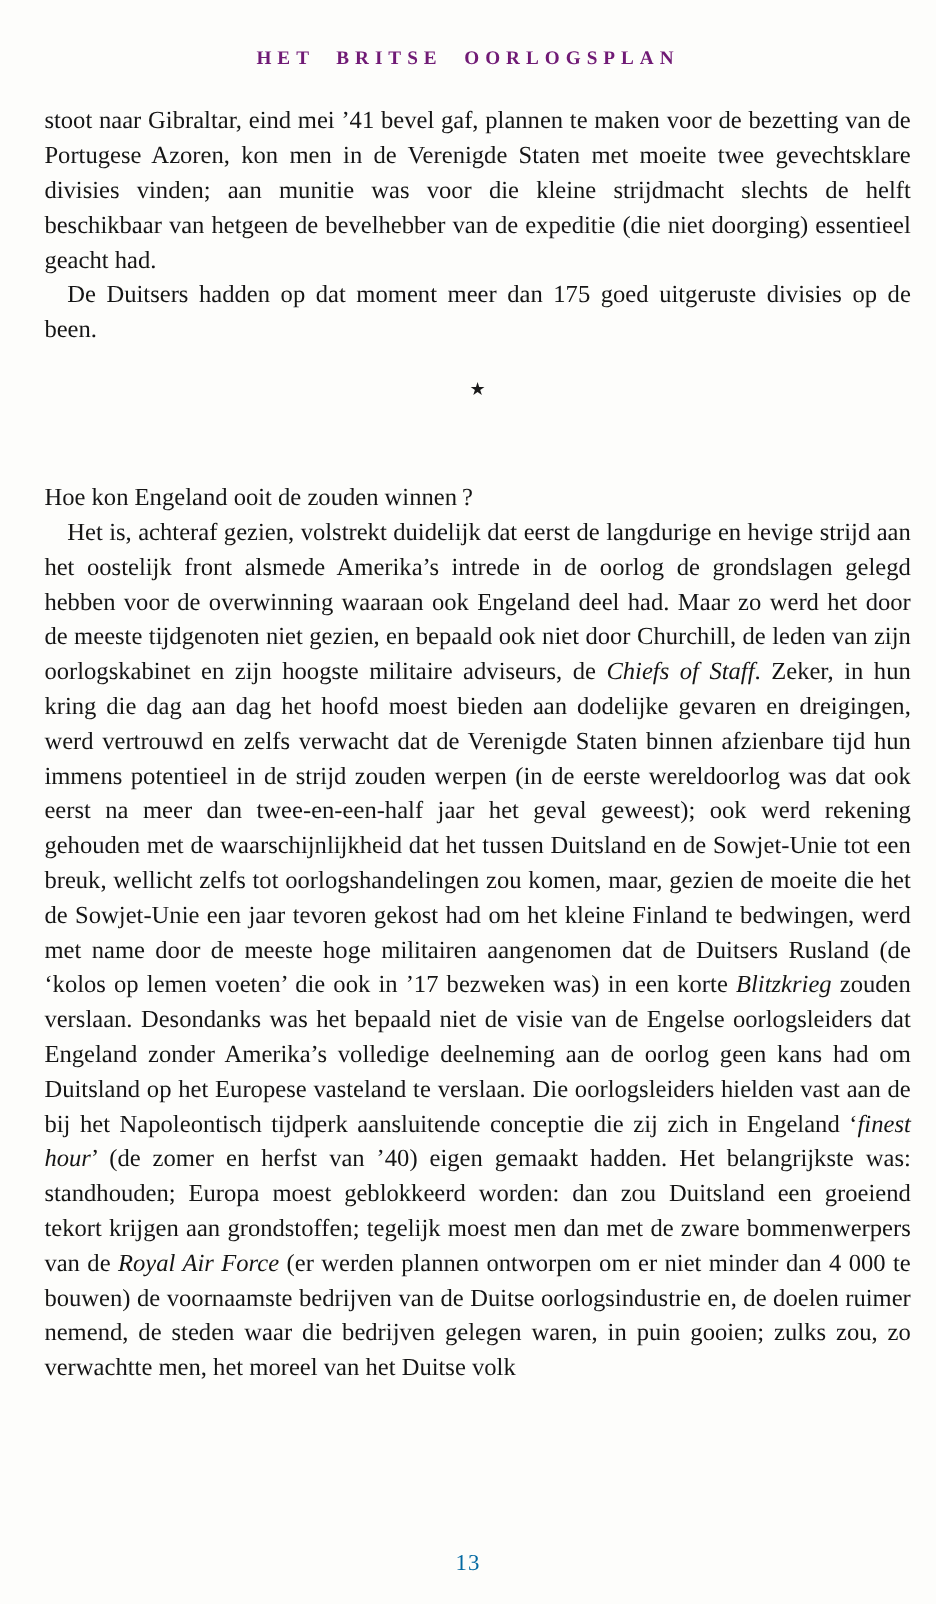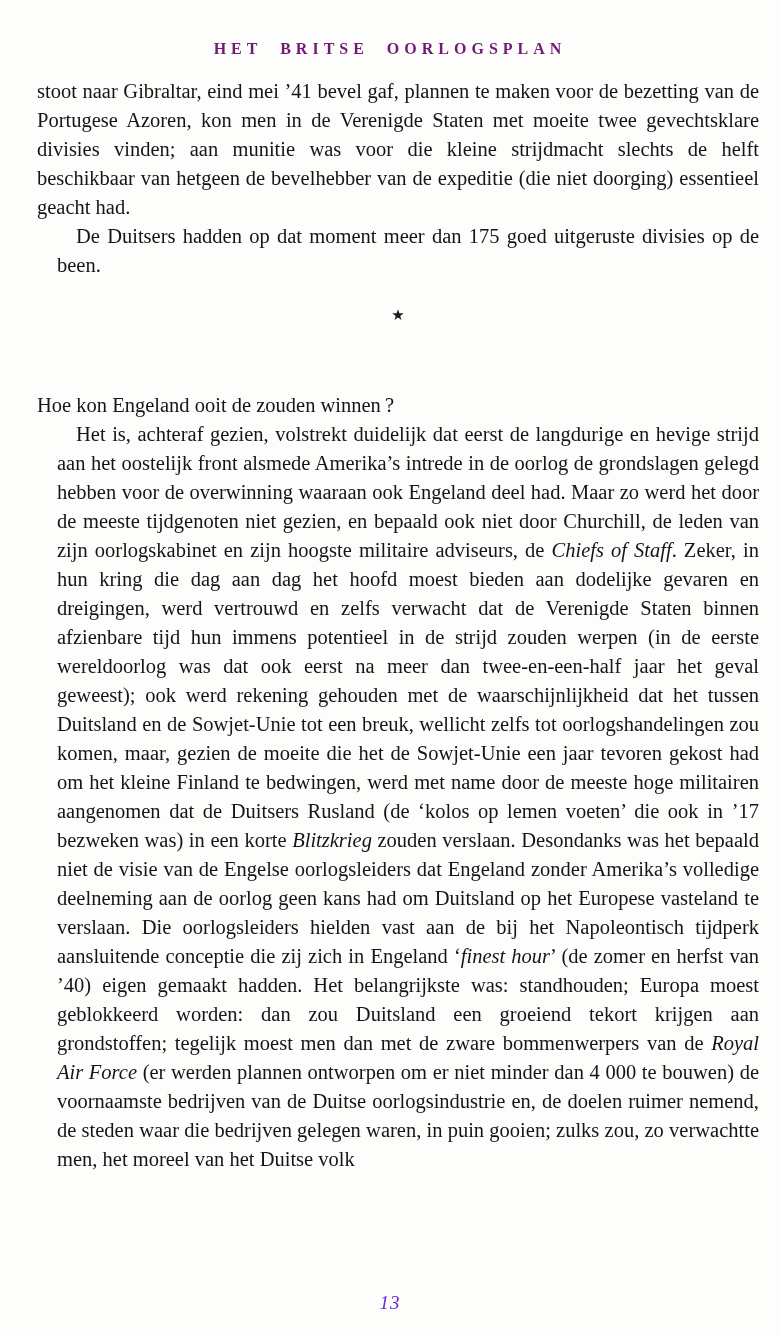--- a/index.html
+++ b/index.html
@@ -23,55 +23,53 @@
     width: 100%;
     text-align: center;
     font-size: 16px;
     font-weight: 700;
     letter-spacing: 5px;
     word-spacing: 9px;
     color: #701a75;
   }
   .body-block {
     position: absolute;
-    top: 77px;
+    top: 87px;
     left: 37px;
     width: 722px;
     font-size: 20.5px;
     line-height: 29px;
     text-align: justify;
   }
   .body-block p {
     margin: 0;
     padding: 0;
   }
   .body-block p.indent {
     text-indent: 19px;
-    margin-left: 20px;
   }
   .body-block i {
   }
   .star-sep {
     text-align: center;
     font-size: 15px;
     line-height: 20px;
     margin: 25px 0 66px 0;
     letter-spacing: 0;
     color: #1a1a1a;
   }
   .page-number {
     position: absolute;
     bottom: 23px;
     left: 0;
     width: 100%;
     text-align: center;
     font-size: 19px;
     letter-spacing: 1px;
-    color: #6d28d9;
-    font-style: italic;
+    color: #0369a1;
   }
 </style>
 </head>
 <body>
 
 <div class="page">
 
   <div class="running-head">HET BRITSE OORLOGSPLAN</div>
 
   <div class="body-block">

